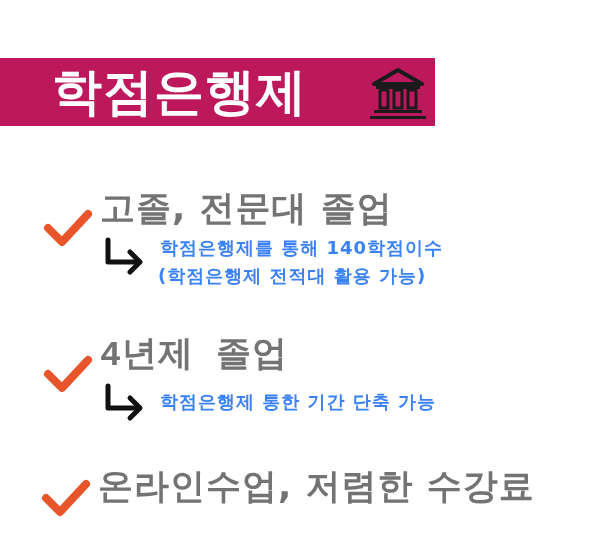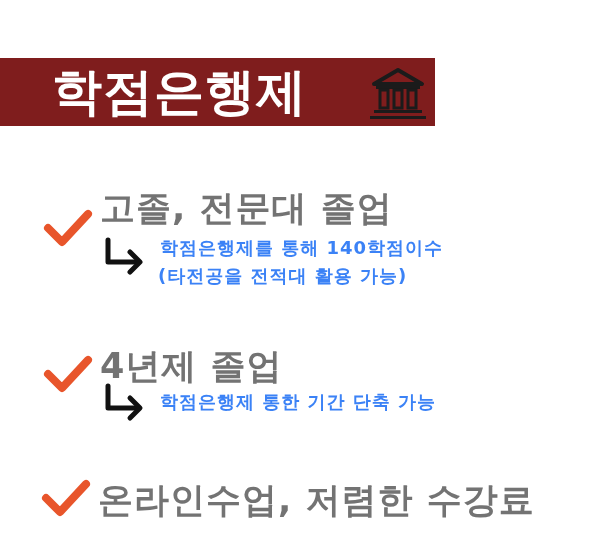--- a/index.html
+++ b/index.html
@@ -2,21 +2,21 @@
 <html><head>
 <meta charset="utf-8">
 <style>
   html, body { margin: 0; padding: 0; }
   body {
     width: 600px; height: 554px; background: #ffffff; position: relative; overflow: hidden;
     font-family: "DejaVu Sans", sans-serif; color: #111111;
   }
   .banner {
     position: absolute; left: 0; top: 58px; width: 435px; height: 68px;
-    background: #7f1d1d; display: flex; align-items: center;
+    background: #be185d; display: flex; align-items: center;
   }
   .banner-title {
     position: absolute; left: 52px; top: 4px; font-size: 50px; font-weight: bold;
     color: #ffffff; letter-spacing: 1px; line-height: 60px;
   }
   .banner-icon { position: absolute; left: 366px; top: 8px; width: 64px; height: 56px; }
   .item { position: absolute; left: 0; width: 600px; }
   .check { position: absolute; width: 56px; height: 44px; }
   .heading {
     position: absolute; font-size: 35px; font-weight: bold; line-height: 48px;
@@ -47,33 +47,33 @@
 <div class="item" style="top:180px;">
   <svg class="check" style="left:40px; top:26px;" viewBox="0 0 56 44">
     <path d="M8 22 L22 36 L48 8" fill="none" stroke="#e8552b" stroke-width="8" stroke-linecap="round" stroke-linejoin="round"></path>
   </svg>
   <div class="heading" style="left:100px; top:4px;">고졸, 전문대 졸업</div>
   <svg class="arrow" style="left:102px; top:56px;" viewBox="0 0 44 40">
     <path d="M6 4 L6 26 L36 26" fill="none" stroke="#111111" stroke-width="5" stroke-linecap="round" stroke-linejoin="round"></path>
     <path d="M28 16 L38 26 L28 36" fill="none" stroke="#111111" stroke-width="5" stroke-linecap="round" stroke-linejoin="round"></path>
   </svg>
   <div class="sub" style="left:160px; top:54px;">학점은행제를 통해 140학점이수</div>
-  <div class="sub" style="left:158px; top:82px;">(타전공을 전적대 활용 가능)</div>
+  <div class="sub" style="left:158px; top:82px;">(학점은행제 전적대 활용 가능)</div>
 </div>
 
 <div class="item" style="top:330px;">
   <svg class="check" style="left:40px; top:22px;" viewBox="0 0 56 44">
     <path d="M8 22 L22 36 L48 8" fill="none" stroke="#e8552b" stroke-width="8" stroke-linecap="round" stroke-linejoin="round"></path>
   </svg>
-  <div class="heading" style="left:100px; top:12px;">4년제 졸업</div>
+  <div class="heading" style="left:100px; top:2px;font-family:Liberation Mono, monospace;">4년제 졸업</div>
   <svg class="arrow" style="left:102px; top:52px;" viewBox="0 0 44 40">
     <path d="M6 4 L6 26 L36 26" fill="none" stroke="#111111" stroke-width="5" stroke-linecap="round" stroke-linejoin="round"></path>
     <path d="M28 16 L38 26 L28 36" fill="none" stroke="#111111" stroke-width="5" stroke-linecap="round" stroke-linejoin="round"></path>
   </svg>
   <div class="sub" style="left:160px; top:58px;">학점은행제 통한 기간 단축 가능</div>
 </div>
 
 <div class="item" style="top:462px;">
   <svg class="check" style="left:38px; top:14px;" viewBox="0 0 56 44">
     <path d="M8 22 L22 36 L48 8" fill="none" stroke="#e8552b" stroke-width="8" stroke-linecap="round" stroke-linejoin="round"></path>
   </svg>
-  <div class="heading" style="left:98px; top:14px;">온라인수업, 저렴한 수강료</div>
+  <div class="heading" style="left:98px; top:0;">온라인수업, 저렴한 수강료</div>
 </div>
 
 </body></html>

